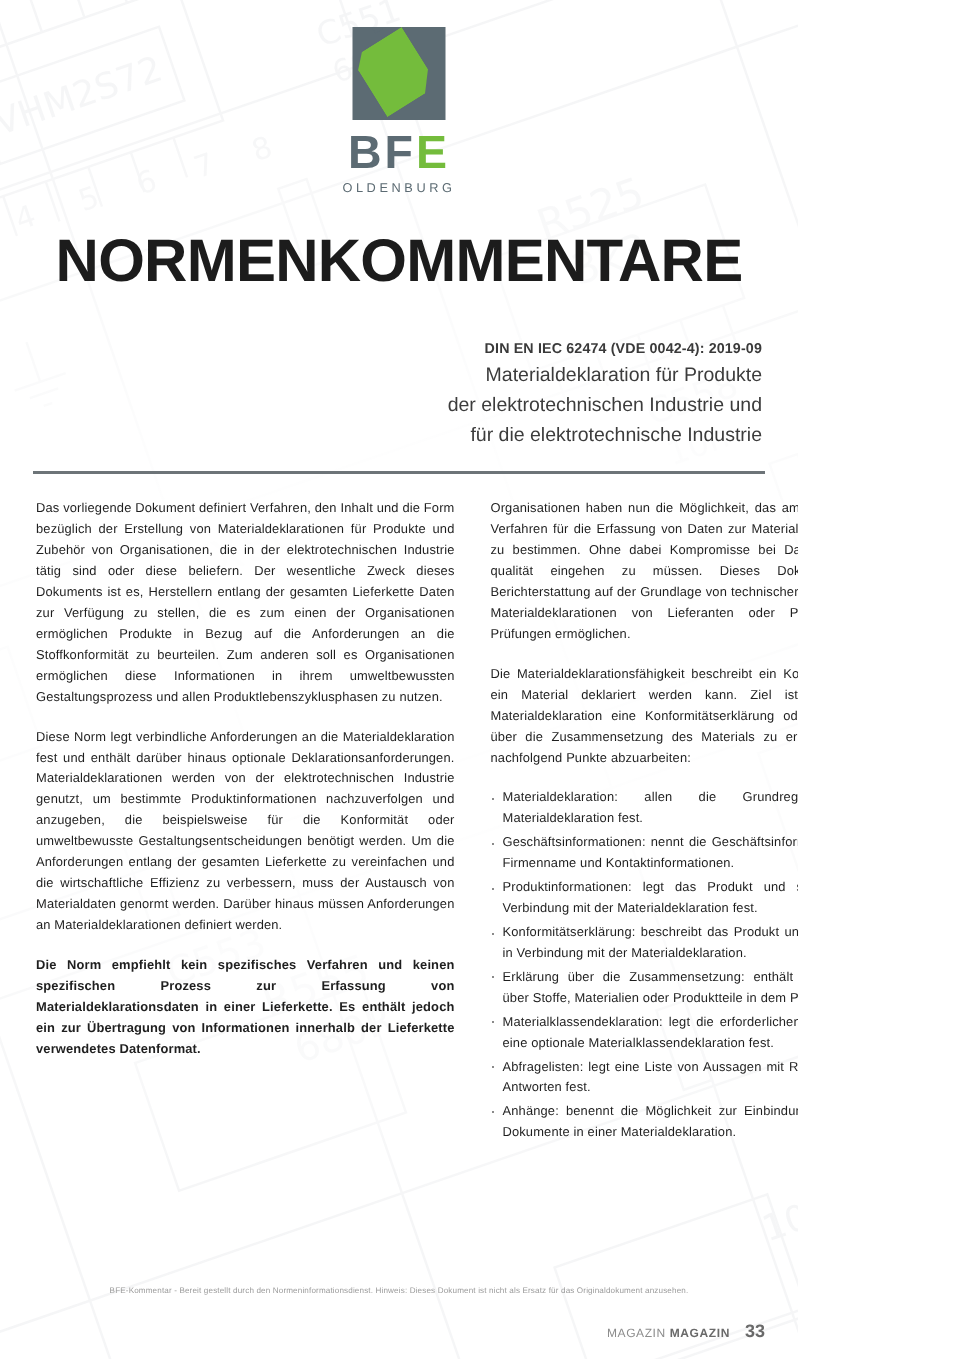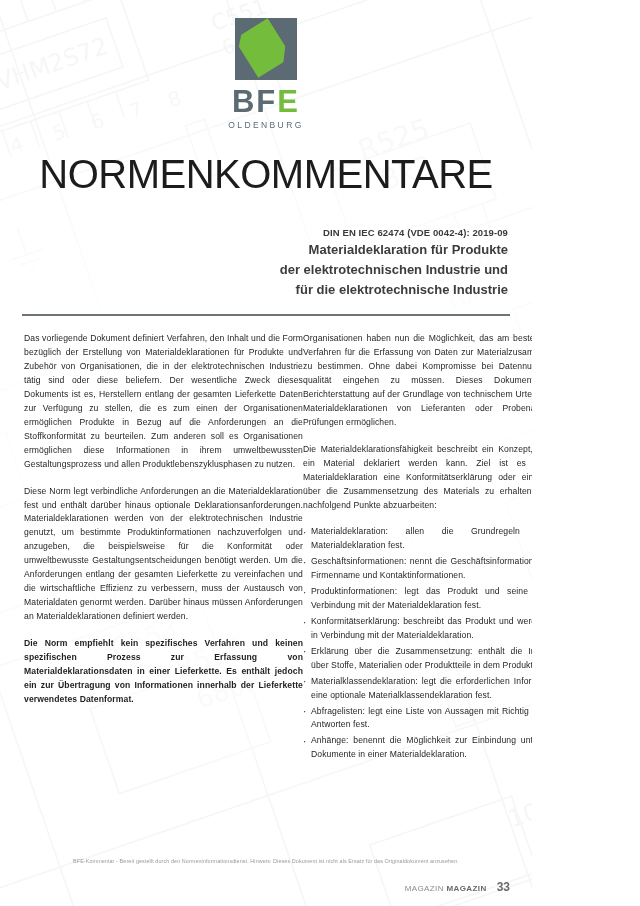--- a/index.html
+++ b/index.html
@@ -96,21 +96,21 @@
   .logo-sub {
     font-size: 8.5px;
     letter-spacing: 2.4px;
     color: #5c6b73;
     margin-top: 3px;
   }
 
   .doc-title {
     text-align: center;
     font-size: 40px;
-    font-weight: normal;
+    font-weight: bold;
     letter-spacing: -0.5px;
     margin-top: 22px;
     color: #1c1c1c;
     position: relative;
     z-index: 3;
   }
 
   .standard-block {
     position: relative;
     z-index: 3;
@@ -121,36 +121,37 @@
   }
   .standard-id {
     font-size: 9.5px;
     font-weight: bold;
     letter-spacing: 0.1px;
     margin-bottom: 2px;
   }
   .standard-name {
     font-size: 13px;
     line-height: 1.55;
-    font-weight: bold;
+    font-weight: normal;
     color: #3c3c3c;
   }
 
   .rule {
     position: relative;
     z-index: 3;
     margin: 14px 22px 0 22px;
     border-top: 2px solid #6d7478;
   }
 
   
   .columns {
     position: relative;
     z-index: 3;
     display: flex;
+    gap: 24px;
     padding: 16px 22px 0 24px;
   }
   .col {
     width: 279px;
     flex: 0 0 279px;
   }
   .col p {
     margin: 0 0 13px 0;
     font-size: 8.6px;
     line-height: 1.62;

